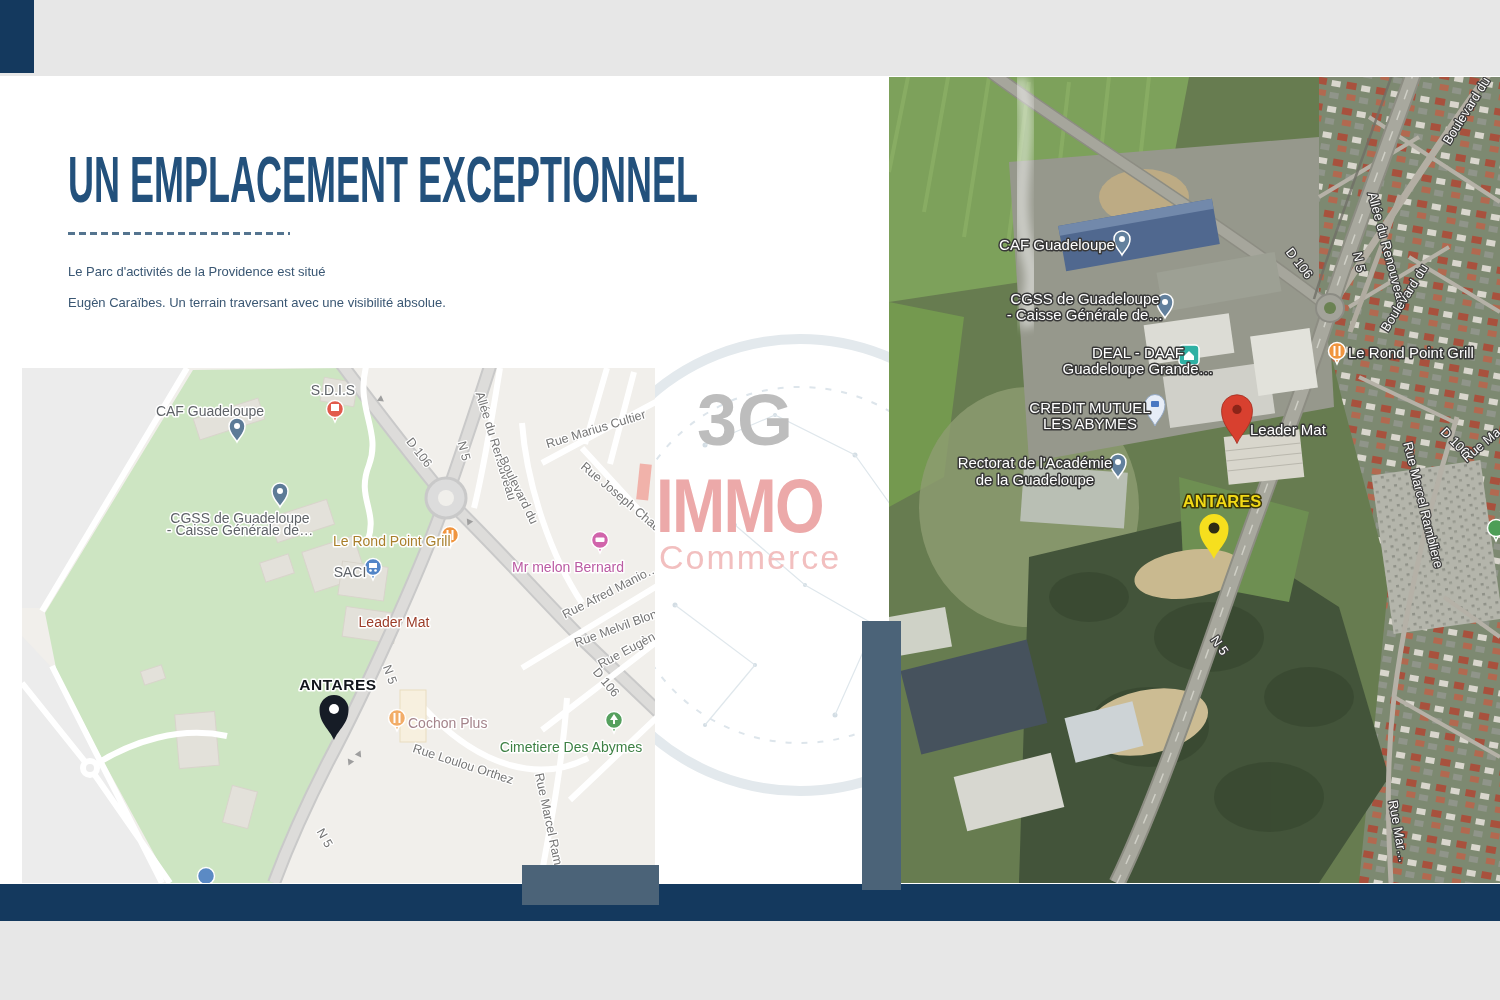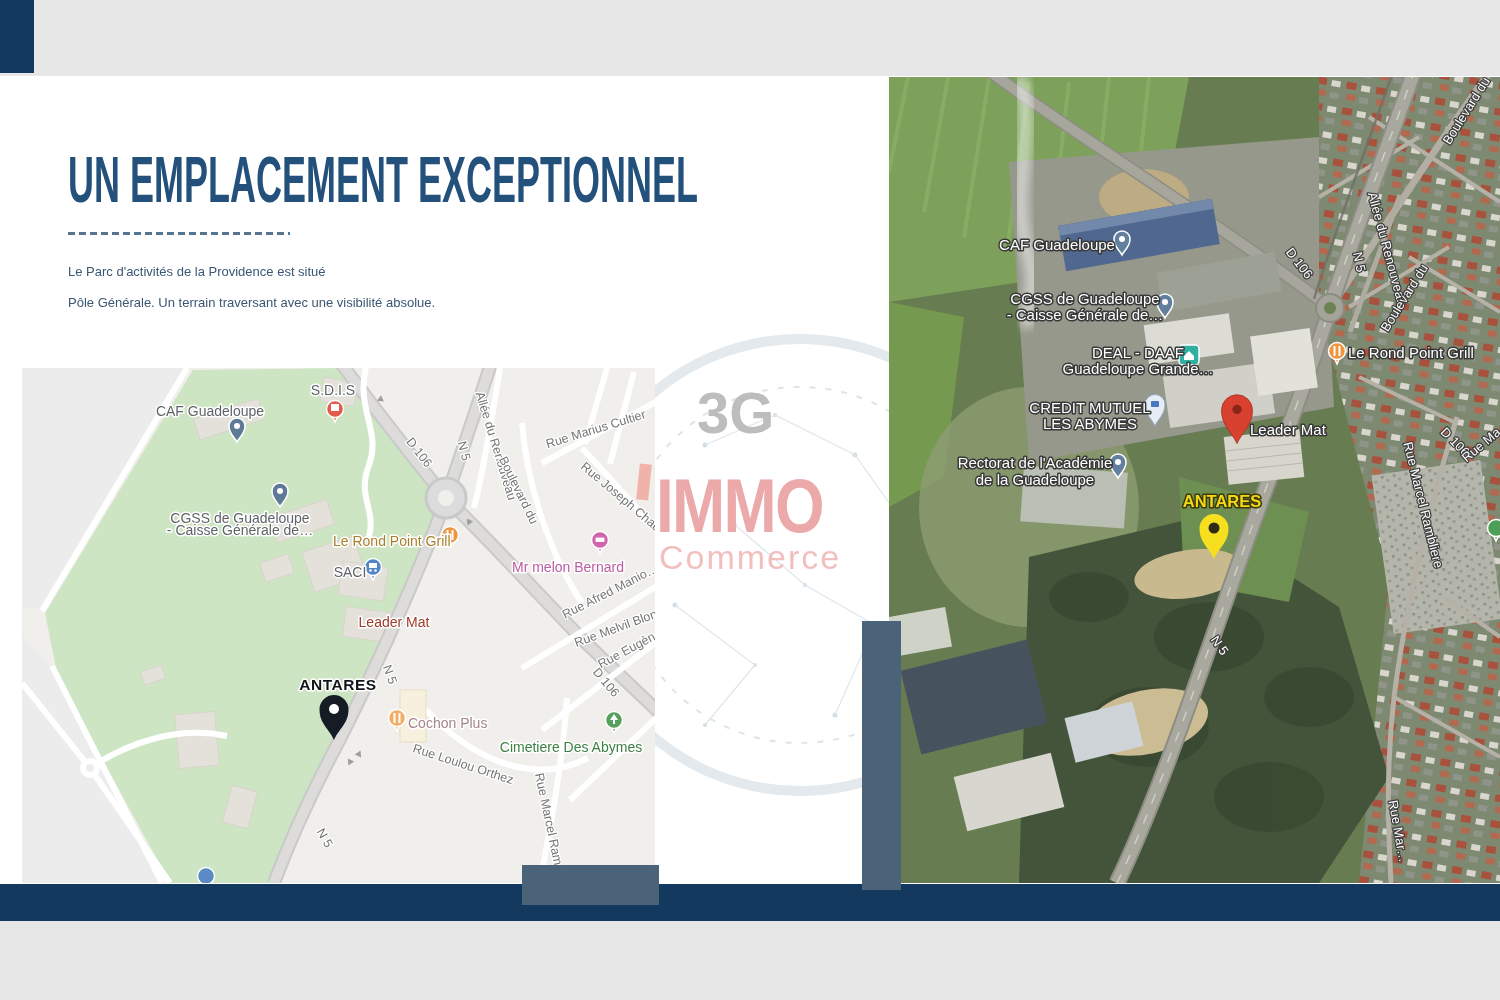--- a/index.html
+++ b/index.html
@@ -10,21 +10,21 @@
   .navy-bottom{position:absolute;left:0;top:884px;width:1500px;height:37px;background:var(--accent-navy);z-index:5;}
   .band-bottom{position:absolute;left:0;top:921px;width:1500px;height:79px;background:var(--band-gray);z-index:5;}
   .slate-vbar{position:absolute;left:862px;top:621px;width:39px;height:269px;background:var(--accent-slate);z-index:6;}
   .slate-rect{position:absolute;left:522px;top:865px;width:137px;height:40px;background:var(--accent-slate);z-index:6;}
   .title{position:absolute;left:68px;top:148px;margin:0;font-size:60px;font-weight:700;line-height:1;
          color:var(--title-blue);white-space:nowrap;letter-spacing:0px;
          transform:scale(0.60,1.08);transform-origin:left top;z-index:3;}
   .dashes{position:absolute;left:68px;top:232px;width:222px;height:3px;z-index:3;
          background:repeating-linear-gradient(90deg,#54748f 0 7px,transparent 7px 11px);}
   .para{position:absolute;left:68px;top:256px;font-size:13px;line-height:31px;color:var(--body-text);z-index:3;}
-  .wm-top{position:absolute;left:697px;top:384px;font-size:58px;font-weight:700;color:var(--watermark-gray);z-index:1;line-height:1;}
+  .wm-top{position:absolute;left:697px;top:384px;font-size:72px;font-weight:700;color:var(--watermark-gray);z-index:1;line-height:1;}
   .wm-mid{position:absolute;left:656px;top:468px;font-size:76px;font-weight:700;color:var(--watermark-pink);
           letter-spacing:-2px;transform:scaleX(.84);transform-origin:left top;z-index:1;line-height:1;}
   .wm-bot{position:absolute;left:659px;top:540px;font-size:34px;font-weight:400;color:var(--watermark-pink-light);
           letter-spacing:2px;z-index:1;line-height:1;}
   .wm-globe{position:absolute;left:555px;top:325px;z-index:0;}
   .street-map{position:absolute;left:22px;top:368px;z-index:2;}
   .sat-map{position:absolute;left:889px;top:77px;z-index:2;}
   
   .plab{font-family:"Liberation Sans",sans-serif;font-size:14px;fill:#5f6368;stroke:#fff;stroke-width:3px;
         paint-order:stroke;stroke-linejoin:round;}
@@ -47,21 +47,21 @@
 
 <div class="slide">
 
   <div class="band-top"></div>
   <div class="corner-block"></div>
 
   <h1 class="title">UN EMPLACEMENT EXCEPTIONNEL</h1>
   <div class="dashes"></div>
   <div class="para">
     <div>Le Parc d'activités de la Providence est situé</div>
-    <div>Pôle Générale. Un terrain traversant avec une visibilité absolue.</div>
+    <div>Eugèn Caraïbes. Un terrain traversant avec une visibilité absolue.</div>
   </div>
 
   <svg class="wm-globe" width="490" height="480" viewBox="0 0 490 480">
     <circle cx="245" cy="240" r="226" fill="none" stroke="#e3e9ed" stroke-width="10"></circle>
     <circle cx="245" cy="240" r="178" fill="none" stroke="#dde5eb" stroke-width="2" stroke-dasharray="6 10"></circle>
     <g fill="#d3dde4">
       <circle cx="150" cy="120" r="2.5"></circle>
         <circle cx="220" cy="90" r="2"></circle>
         <circle cx="300" cy="130" r="2.5"></circle>
       <circle cx="350" cy="200" r="2"></circle>

